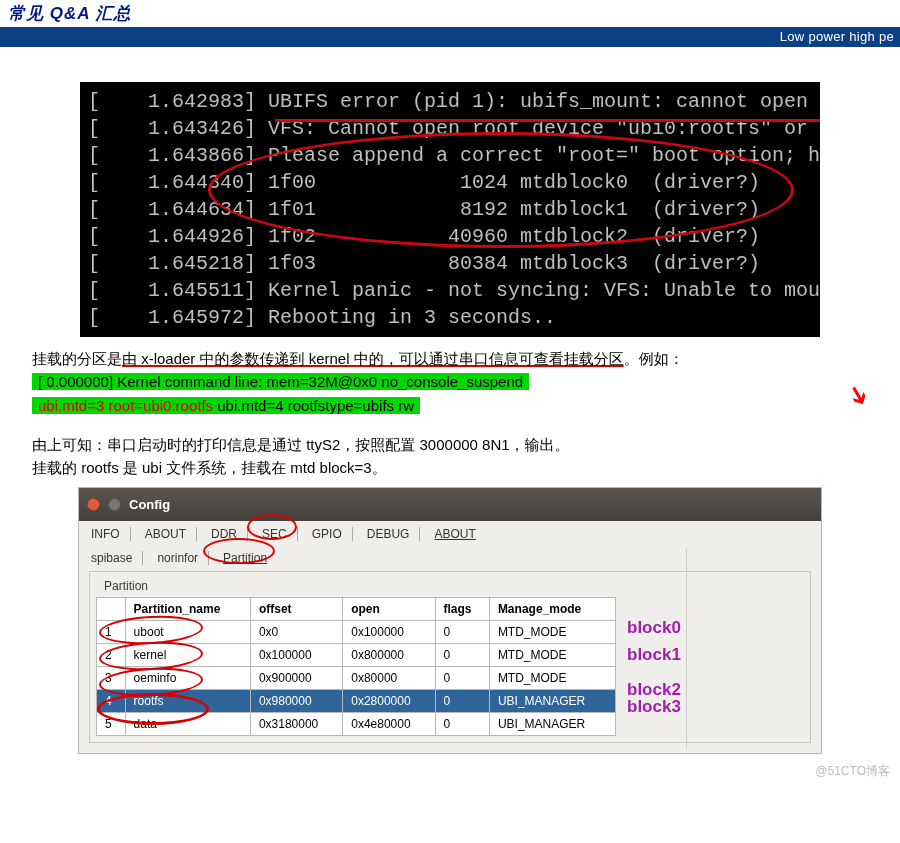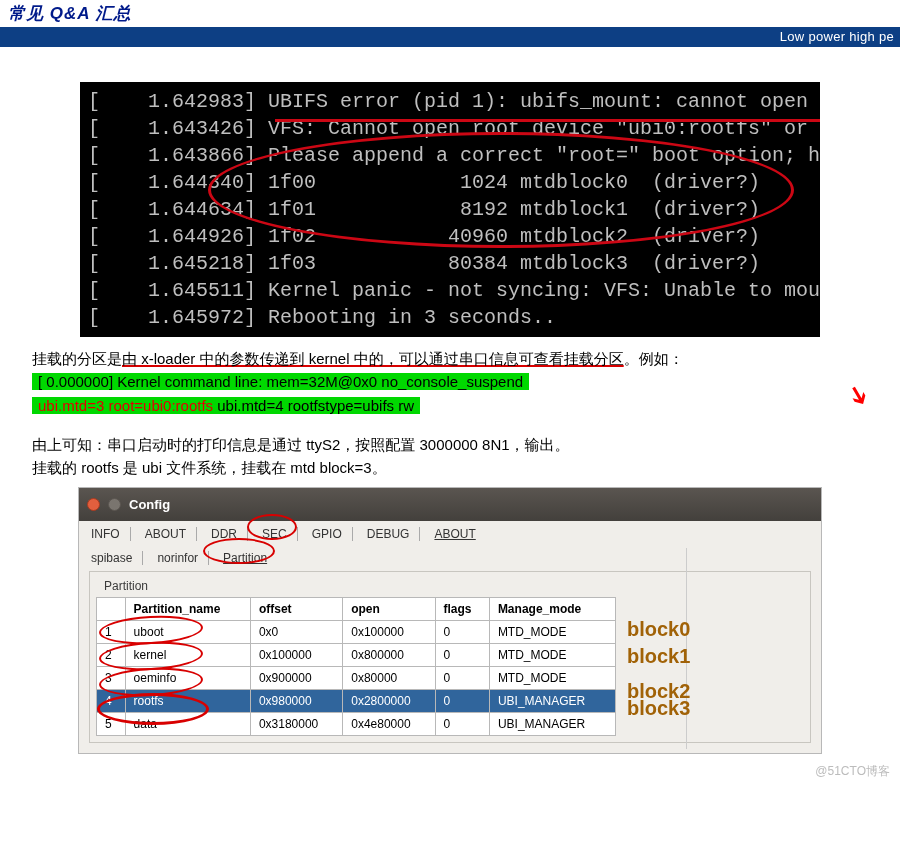--- a/index.html
+++ b/index.html
@@ -139,23 +139,23 @@
   table.part th, table.part td {
     border:1px solid #b8b8b8;
     padding:4px 8px;
     text-align:left;
   }
   table.part th{background:#fff;font-weight:bold;}
   table.part tr.sel td{background:#30659c;color:#fff;}
   .hr-vert{position:absolute;right:134px;top:60px;bottom:4px;width:1px;background:#ccc;}
   .blk-label{
     position:absolute;
-    color:#a16207;
+    color:#a21caf;
     font-weight:bold;
-    font-size:20px;
+    font-size:17px;
     font-family:Arial;
   }
   .watermark{
     position:absolute;
     right:10px;
     bottom:4px;
     color:#bcbcbc;
     font-size:12px;
   }
   .red-circ {

